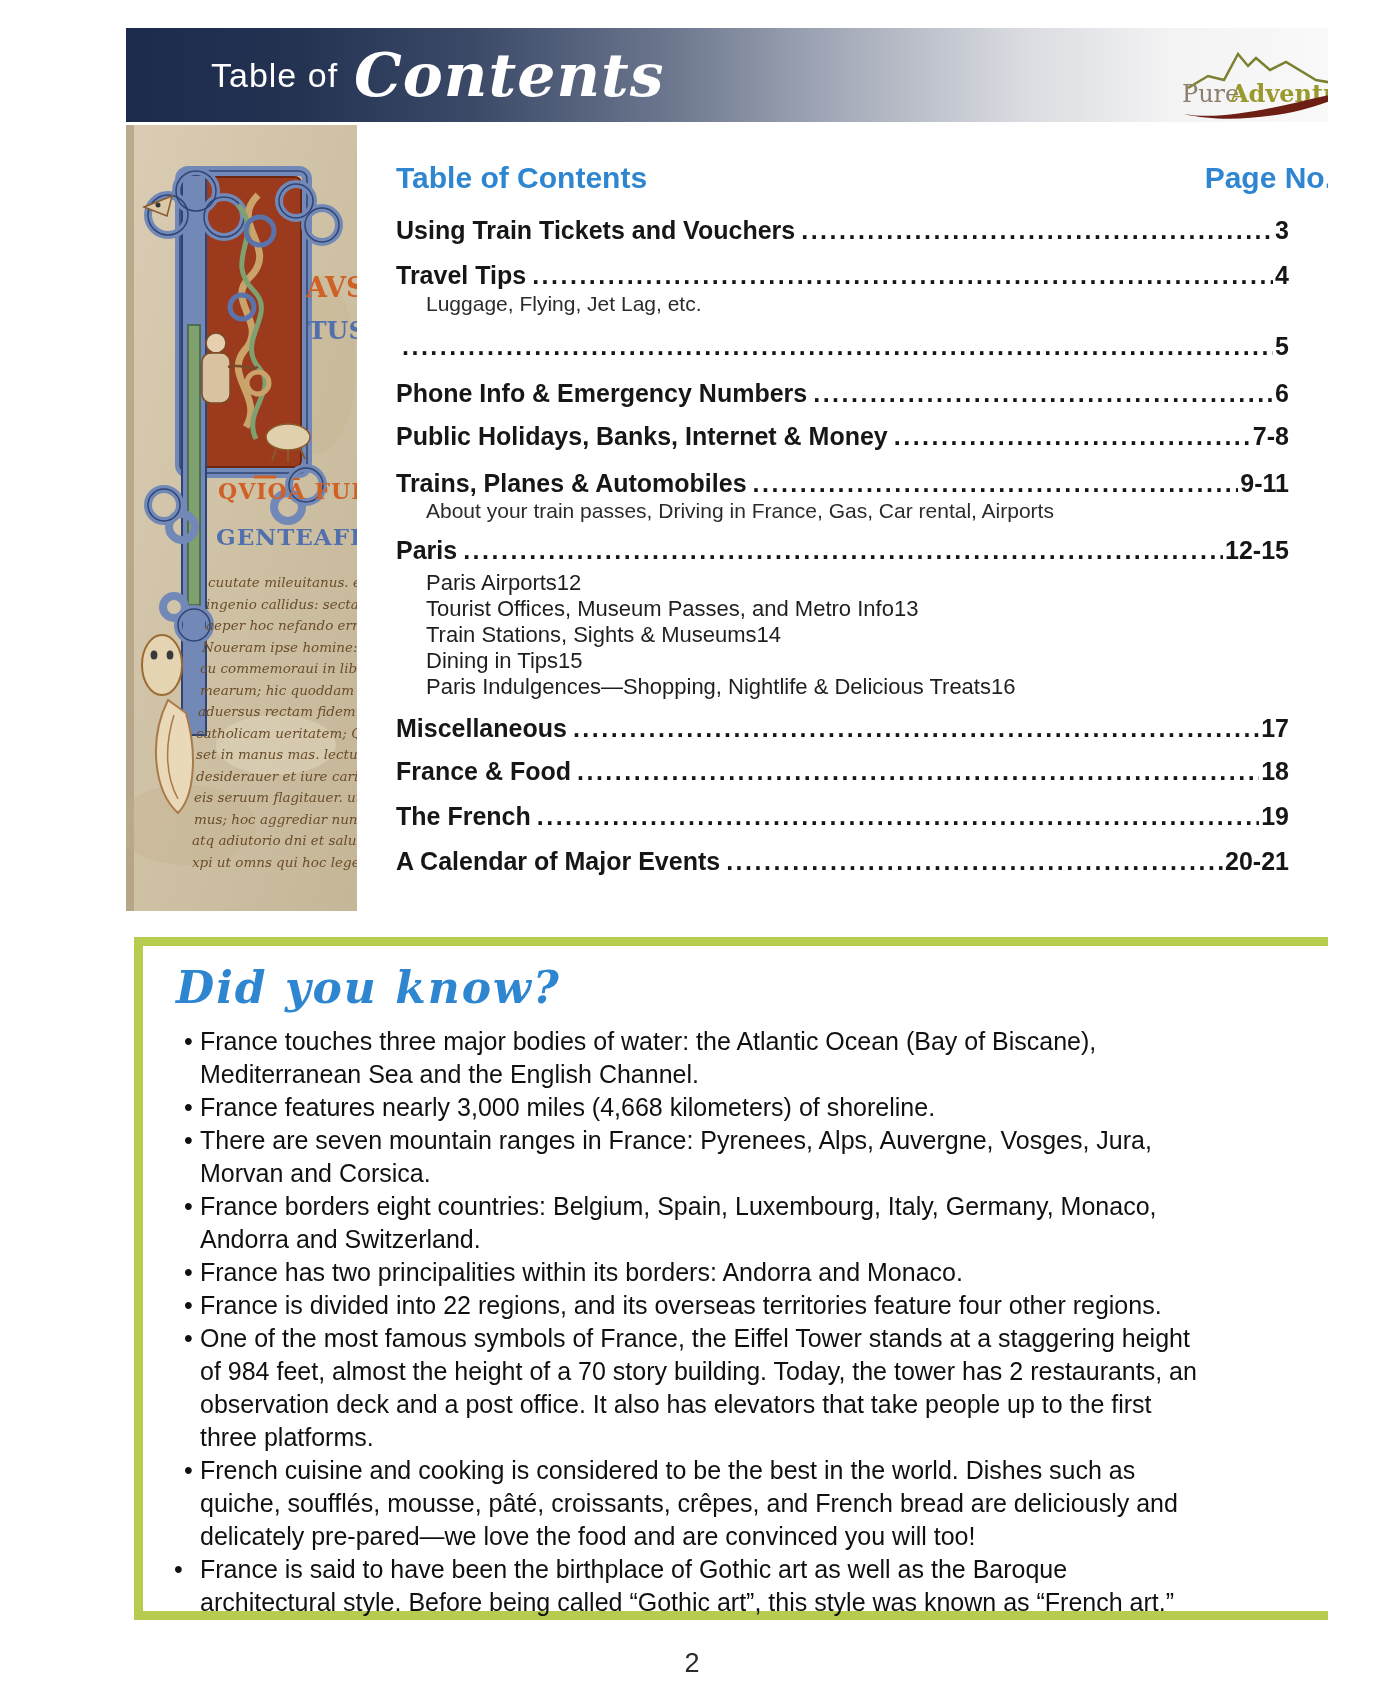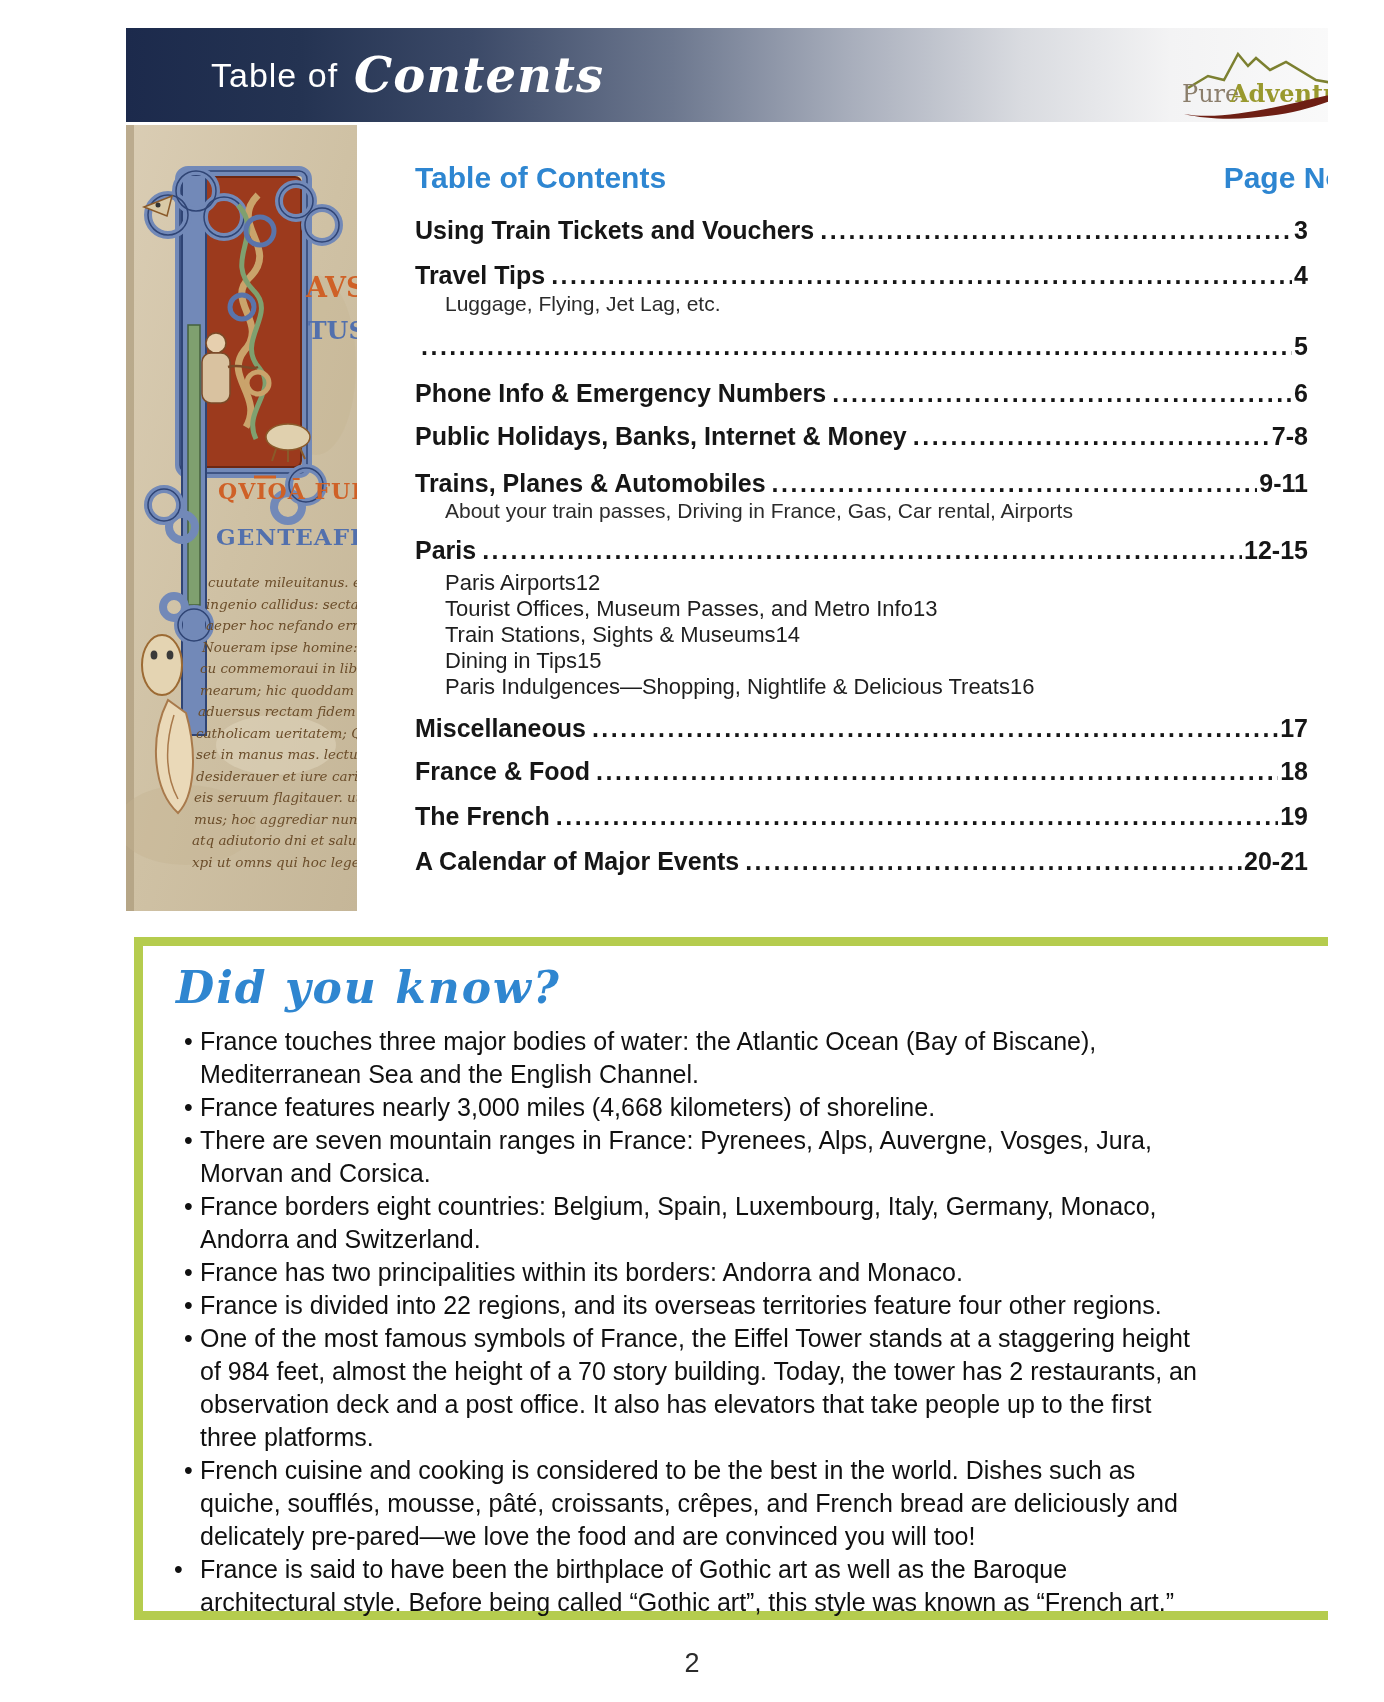--- a/index.html
+++ b/index.html
@@ -6,29 +6,29 @@
   .page{position:relative;width:1272px;height:1702px;background:#fff;overflow:hidden;
         font-family:"Liberation Sans",sans-serif;margin:0 auto;}
 
   
   .banner{position:absolute;left:70px;top:28px;width:1244px;height:94px;
     background:linear-gradient(90deg,#1c2a4c 0%,#243352 14%,#3c4a68 28%,#6d788f 44%,
                #a7adbb 58%,#d9dbe0 72%,#f3f3f4 84%,#fbfbfb 100%);
     display:flex;align-items:center;}
   .banner .t-prefix{color:#fff;font-size:34px;font-weight:300;letter-spacing:1px;
     padding-left:85px;font-family:"Liberation Sans",sans-serif;}
-  .banner .t-main{color:#fff;font-size:48px;font-style:italic;font-weight:bold;
+  .banner .t-main{color:#fff;font-size:60px;font-style:italic;font-weight:bold;
     font-family:"DejaVu Serif",serif;margin-left:16px;letter-spacing:1px;}
   .logo{position:absolute;right:6px;top:4px;}
 
   
   .manuscript{position:absolute;left:70px;top:125px;width:231px;height:786px;}
 
   
-  .toc{position:absolute;left:359px;top:160px;width:937px;color:#161616;}
+  .toc{position:absolute;left:340px;top:160px;width:937px;color:#161616;}
   .toc-head{display:flex;justify-content:space-between;align-items:baseline;
     color:#2e86d1;font-weight:bold;font-size:30px;line-height:36px;}
   .toc-row{display:flex;align-items:baseline;font-weight:bold;font-size:25px;
     line-height:30px;padding-right:44px;}
   .toc-label{white-space:nowrap;}
   .leader{flex:1;overflow:hidden;white-space:nowrap;margin:0 2px 0 6px;}
   .leader::before{content:"....................................................................................................................................................................................";
     letter-spacing:2.5px;font-weight:bold;}
   .toc-page{white-space:nowrap;}
   .toc-note{font-size:21px;line-height:26px;font-weight:normal;color:#2b2b2b;

